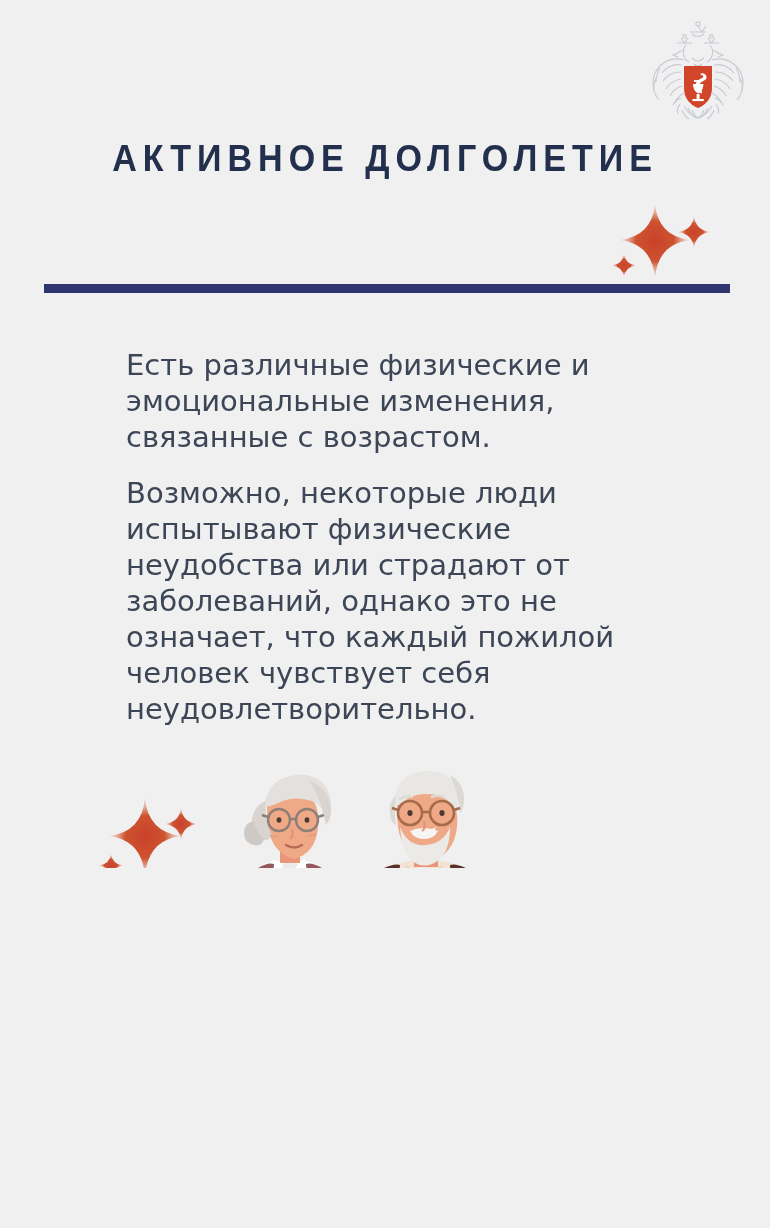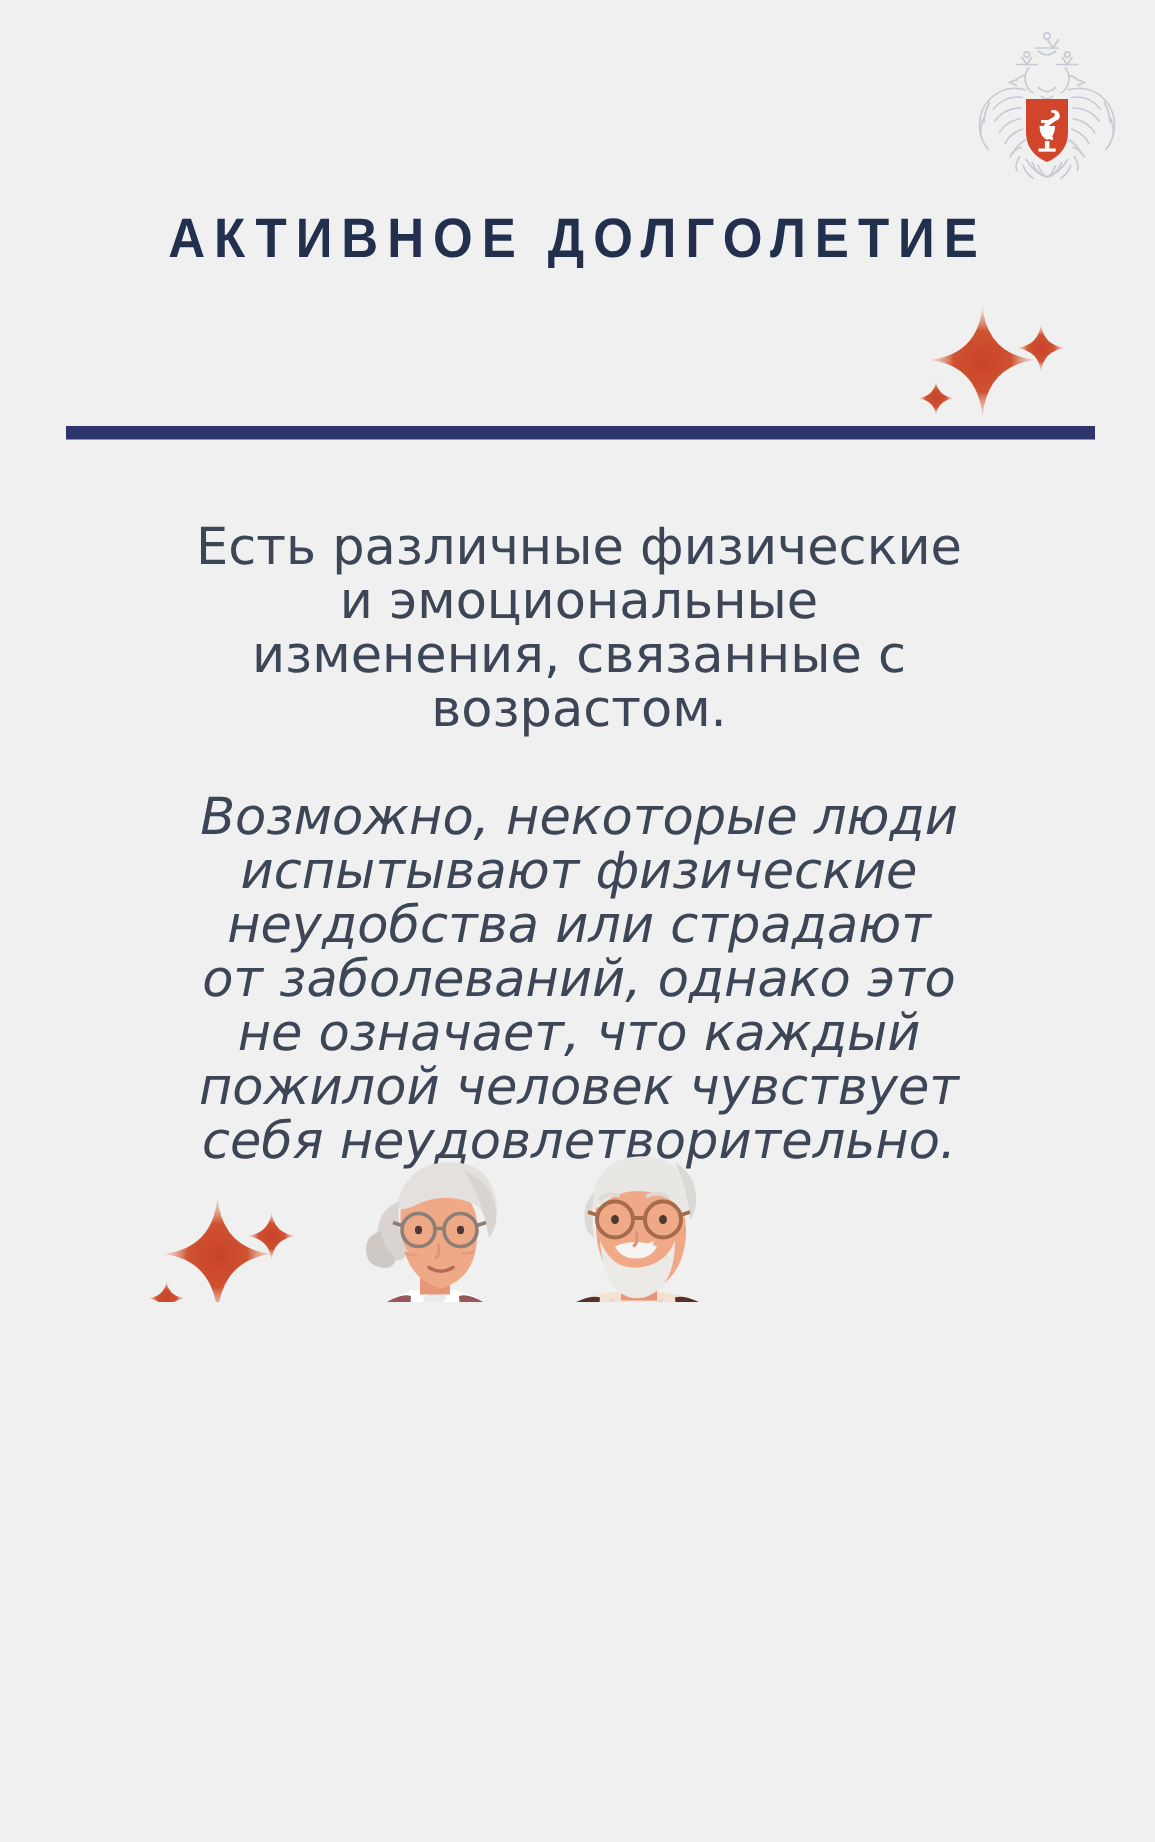--- a/index.html
+++ b/index.html
@@ -49,27 +49,26 @@
     left:44px; width:686px;
     background:#2f356e;
   }
   .rule-top { top:284px; height:9px; }
   .rule-bottom { top:1150px; height:48px; }
 
   
   .body-copy {
     position:absolute; left:126px; top:347px; width:520px;
     font-family:"DejaVu Sans", sans-serif;
-    font-size:34px;
+    font-size:29px;
     line-height:36px;
     color:#3c4656;
-    text-align:center;
   }
   .body-copy p { margin:0; }
-  .body-copy p + p { margin-top:36px;font-style:italic; }
+  .body-copy p + p { margin-top:20px; }
 
   
   .illustration {
     position:absolute; left:200px; top:765px;
     width:360px; height:420px;
   }
   .illustration svg { display:block; width:100%; height:100%; }
 </style>
 </head>
 <body>

